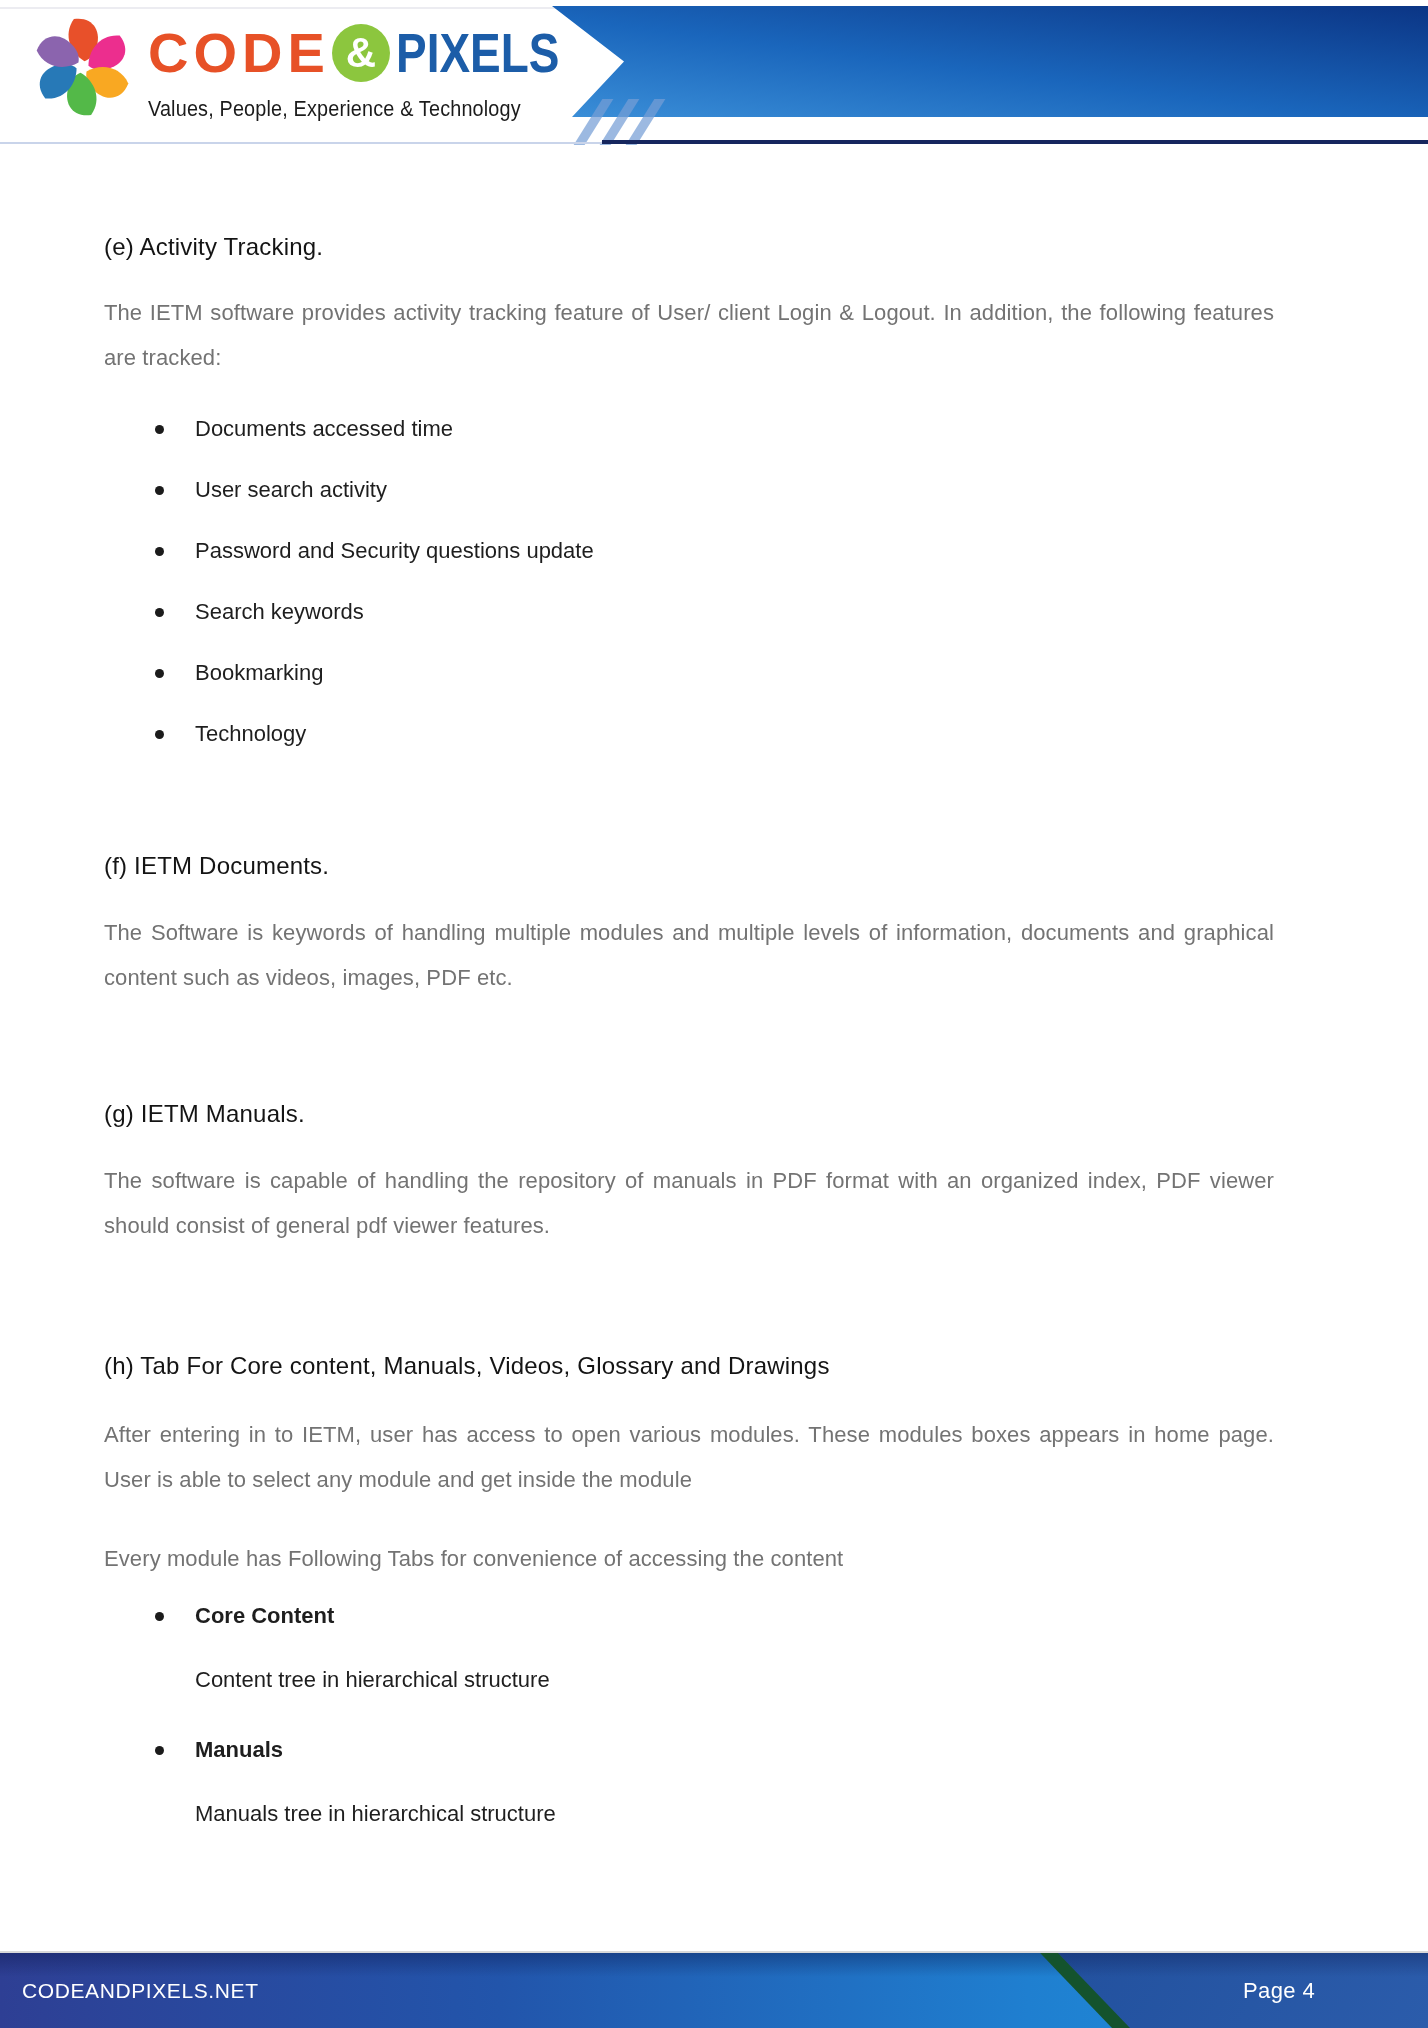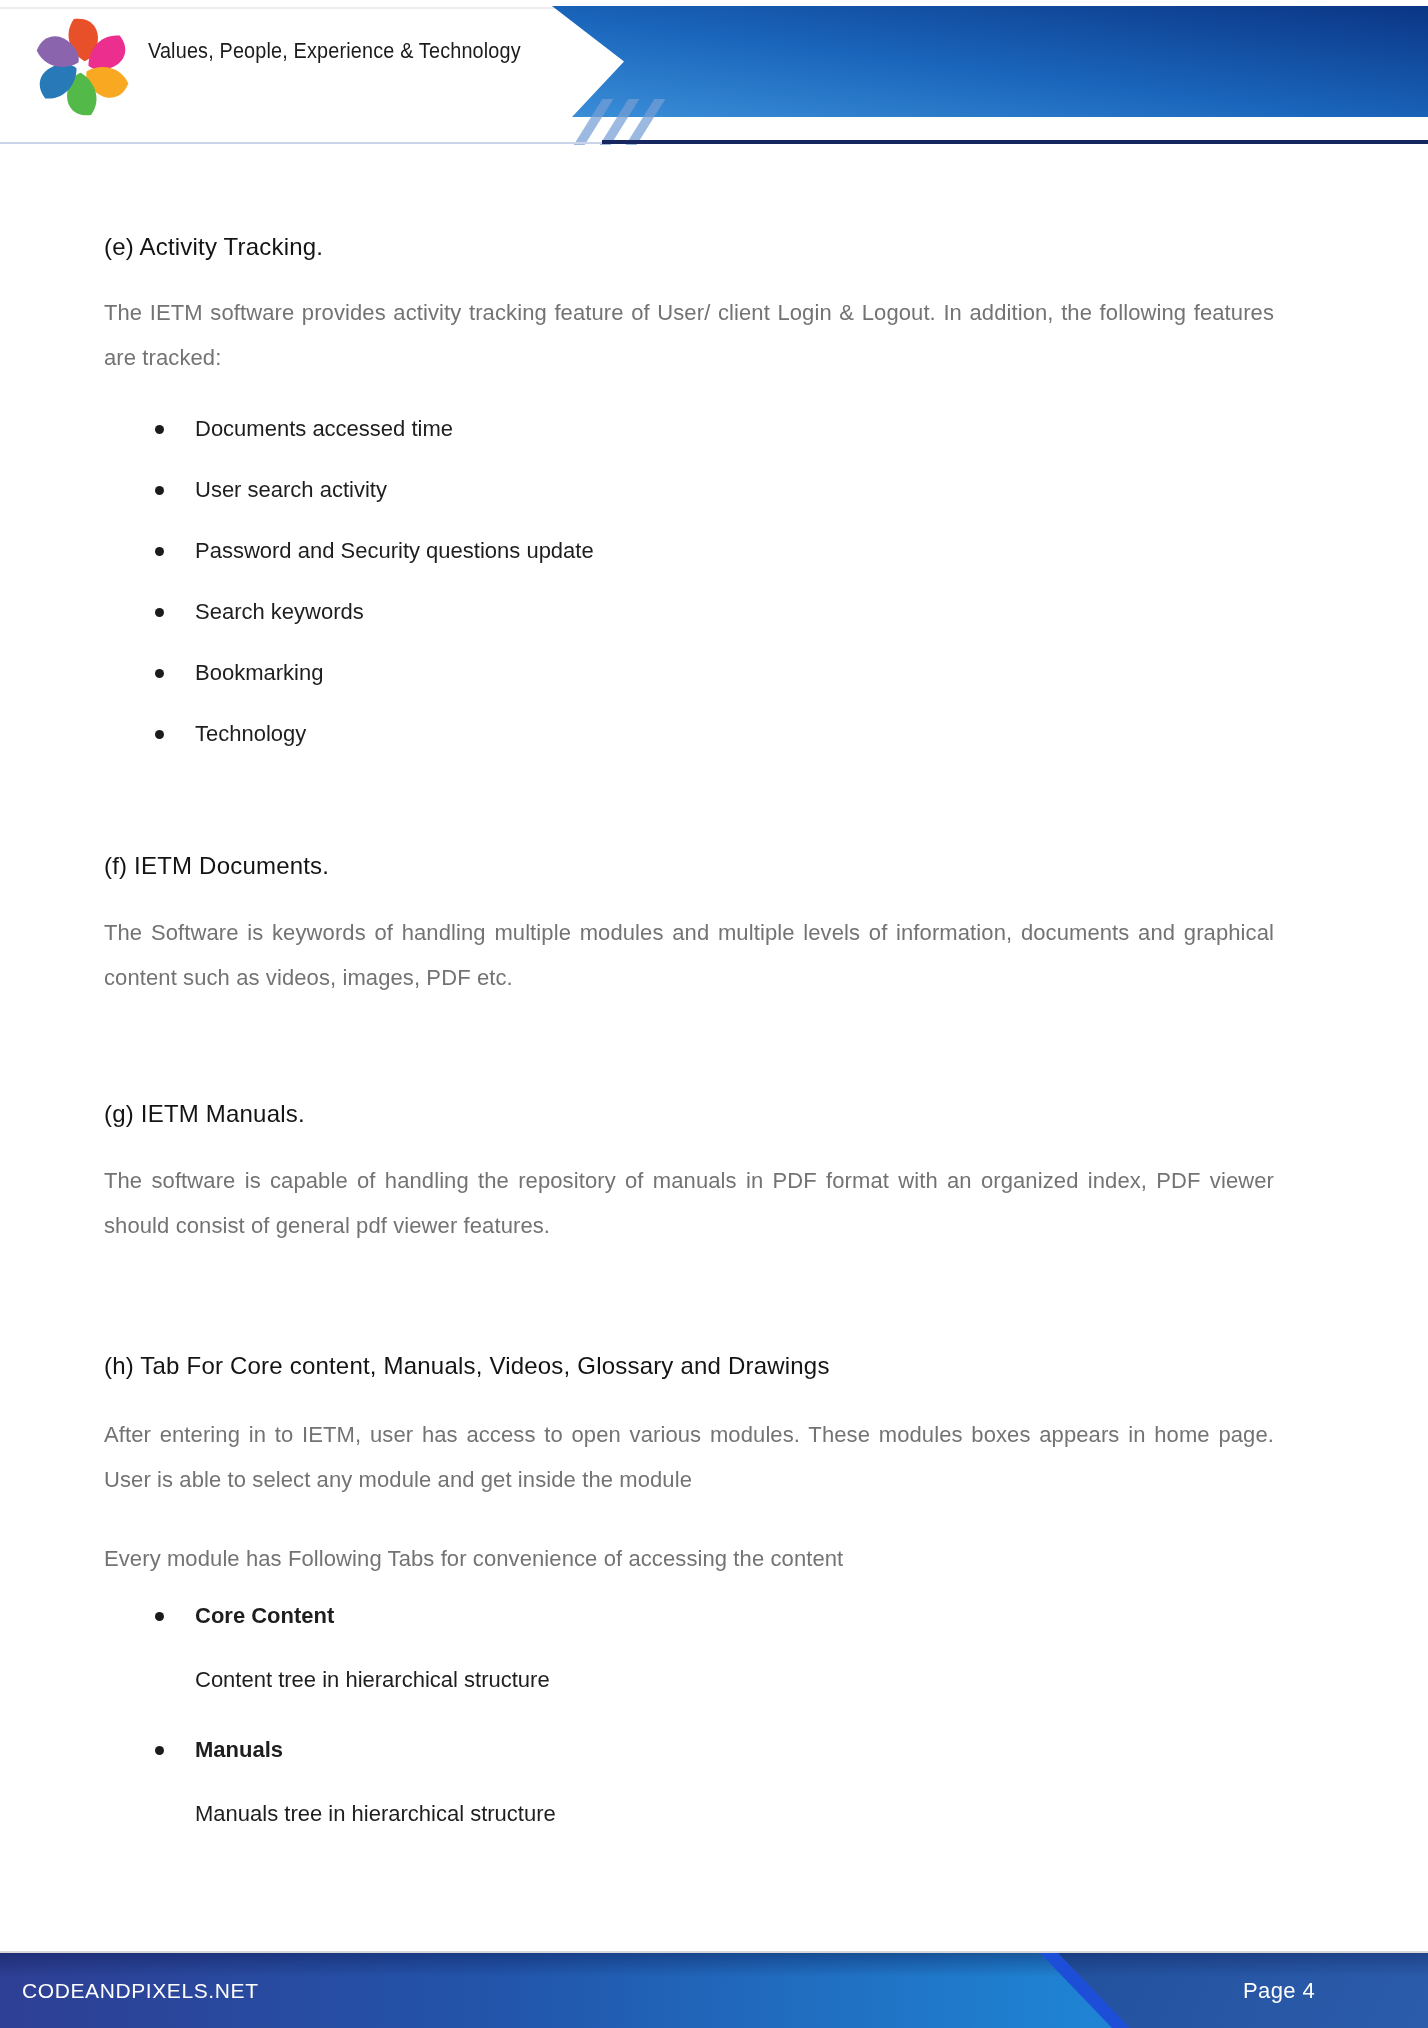--- a/index.html
+++ b/index.html
@@ -60,21 +60,21 @@
   }
   .bullet-list { position:absolute; left:0; width:1170px; }
   .bullet-item { position:relative; height:61px; padding-left:91px; font-size:22px; line-height:28px; }
   .bullet-item .dot, .bold-bullet .dot {
     position:absolute; left:51px; top:10px; width:9px; height:9px; border-radius:50%; background:#1b1b1b;
   }
   .bold-bullet { position:absolute; left:0; width:1170px; padding-left:91px; font-size:22px; font-weight:700; line-height:28px; }
   .sub-line { position:absolute; left:0; width:1170px; padding-left:91px; font-size:22px; line-height:28px; }
 
   
-  .footer { position:absolute; left:0; right:0; top:1953px; height:75px; background:#1d4ed8;padding-left:12px; }
+  .footer { position:absolute; left:0; right:0; top:1953px; height:75px; background:#14532d;padding-left:12px; }
   .footer-hairline { position:absolute; left:0; right:0; top:-2px; height:2px; background:#d9d9d9; }
   .footer-main {
     position:absolute; inset:0;
     background:linear-gradient(to right, #2e3f94 0%, #2255ab 35%, #1f7fd0 72%, #2196e0 100%);
     clip-path:polygon(0 0, 1040px 0, 1112px 100%, 0 100%);
   }
   .footer-main::before {
     content:""; position:absolute; inset:0;
     background:linear-gradient(to bottom, rgba(8,14,62,0.35) 0%, rgba(8,14,62,0) 32%);
   }
@@ -108,20 +108,27 @@
         <path d="M 2,-6 C -12,-14 -21,-33 -9,-50 C 10,-53 21,-38 14,-19 C 11,-11 7,-8 2,-6 Z" fill="#EC2E8E" transform="rotate(60)"></path>
         <path d="M 2,-6 C -12,-14 -21,-33 -9,-50 C 10,-53 21,-38 14,-19 C 11,-11 7,-8 2,-6 Z" fill="#F9A822" transform="rotate(120)"></path>
         <path d="M 2,-6 C -12,-14 -21,-33 -9,-50 C 10,-53 21,-38 14,-19 C 11,-11 7,-8 2,-6 Z" fill="#53B948" transform="rotate(180)"></path>
         <path d="M 2,-6 C -12,-14 -21,-33 -9,-50 C 10,-53 21,-38 14,-19 C 11,-11 7,-8 2,-6 Z" fill="#2779B7" transform="rotate(240)"></path>
         <path d="M 2,-6 C -12,-14 -21,-33 -9,-50 C 10,-53 21,-38 14,-19 C 11,-11 7,-8 2,-6 Z" fill="#8B64AE" transform="rotate(300)"></path>
       </g>
     </svg>
   </div>
 
   <div class="brand-block">
+    <div class="brand-row">
+      <span class="brand-code">CODE</span>
+      <span class="amp-circle">
+        <span>&amp;</span>
+      </span>
+      <span class="brand-pixels">PIXELS</span>
+    </div>
     <div class="brand-tagline">Values, People, Experience &amp; Technology</div>
   </div>
 
   <div class="banner"></div>
   <div class="stripe s1"></div>
   <div class="stripe s2"></div>
   <div class="stripe s3"></div>
   <div class="rule-light"></div>
   <div class="rule-dark"></div>
 

